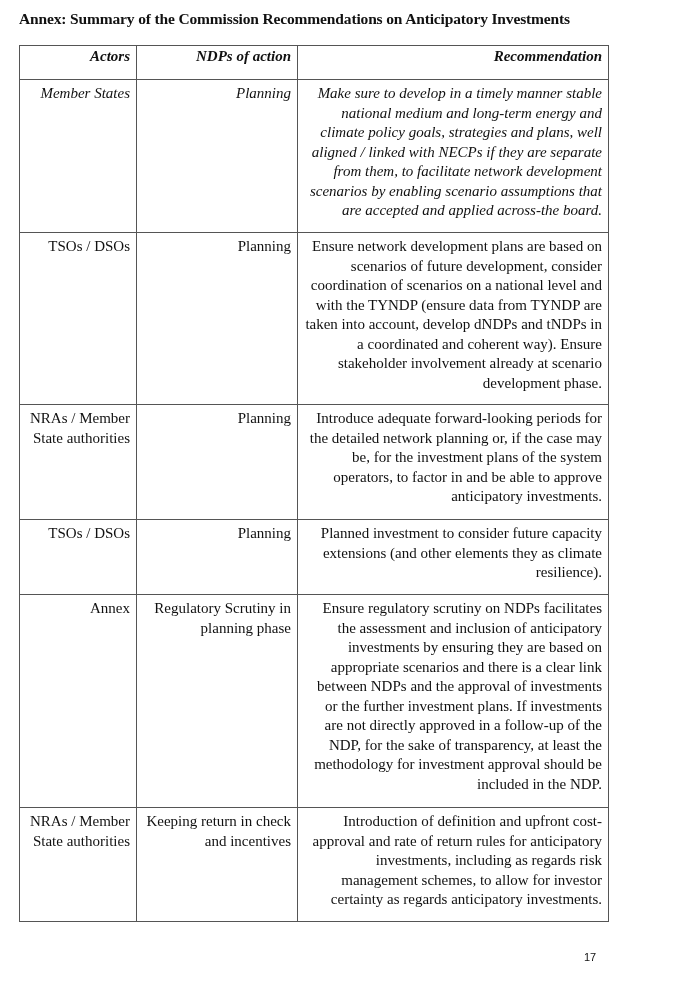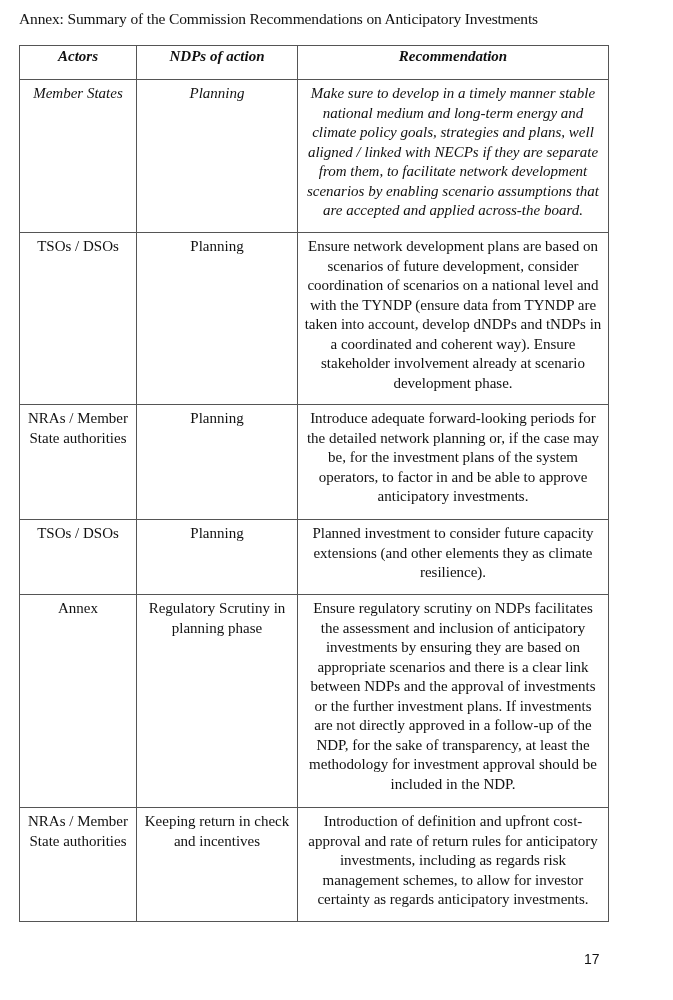--- a/index.html
+++ b/index.html
@@ -3,57 +3,57 @@
   <meta charset="utf-8">
   <style>
     html, body { margin: 0; padding: 0; background: #ffffff; }
     body {
       width: 673px; height: 1000px; position: relative; overflow: hidden;
       font-family: "Liberation Serif", "DejaVu Serif", serif;
       color: #111111;
     }
     .title {
       position: absolute; left: 19px; top: 10px;
-      font-size: 15.5px; font-weight: normal; letter-spacing: -0.15px;
+      font-size: 15.5px; font-weight: bold; letter-spacing: -0.15px;
       white-space: nowrap;
     }
     table.annex {
       position: absolute; left: 19px; top: 45px;
       width: 589px;
       border-collapse: collapse;
       table-layout: fixed;
       font-size: 15px;
       line-height: 19.5px;
     }
     table.annex td, table.annex th {
       border: 1px solid #555555;
       vertical-align: top;
       padding: 4px 6px 0 6px;
-      text-align: center;
+      text-align: right;
       margin-left: 21px;
     }
     table.annex th {
       font-style: italic; font-weight: bold;
       height: 32px;
       padding-top: 1px;
     }
     col.c1 { width: 117px; }
     col.c2 { width: 161px; }
     col.c3 { width: 311px; }
     td.justify { text-align: justify; }
     tr.r1 td { height: 148px; font-style: italic; }
     tr.r2 td { height: 167px; }
     tr.r3 td { height: 110px; }
     tr.r4 td { height: 70px; }
     tr.r5 td { height: 208px; }
     tr.r6 td { height: 109px; }
     .page-number {
       position: absolute; left: 584px; top: 951px;
       font-family: "Liberation Sans", "DejaVu Sans", sans-serif;
-      font-size: 14px;
+      font-size: 11px;
     }
   </style>
 </head>
 <body>
 
 <div class="title">Annex: Summary of the Commission Recommendations on Anticipatory Investments</div>
 
 <table class="annex">
   <colgroup>
       <col class="c1">

